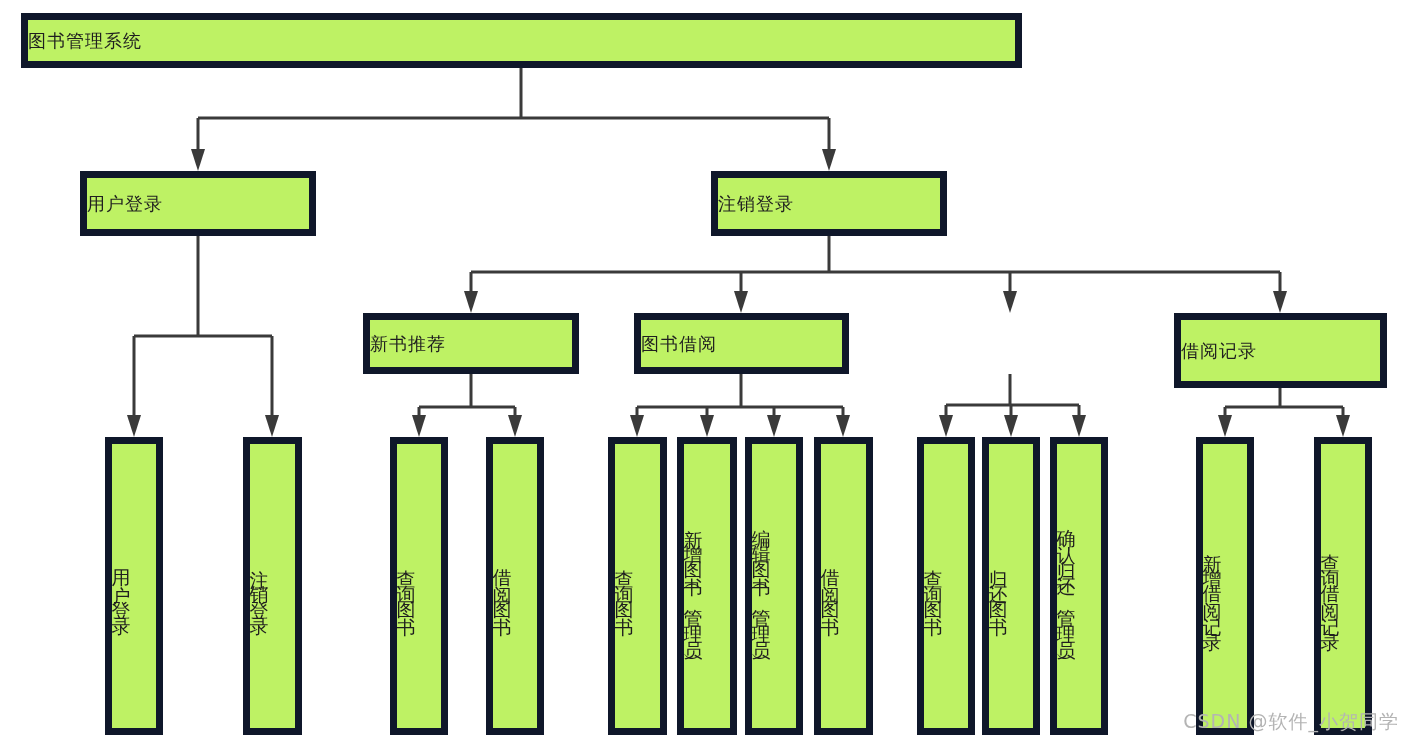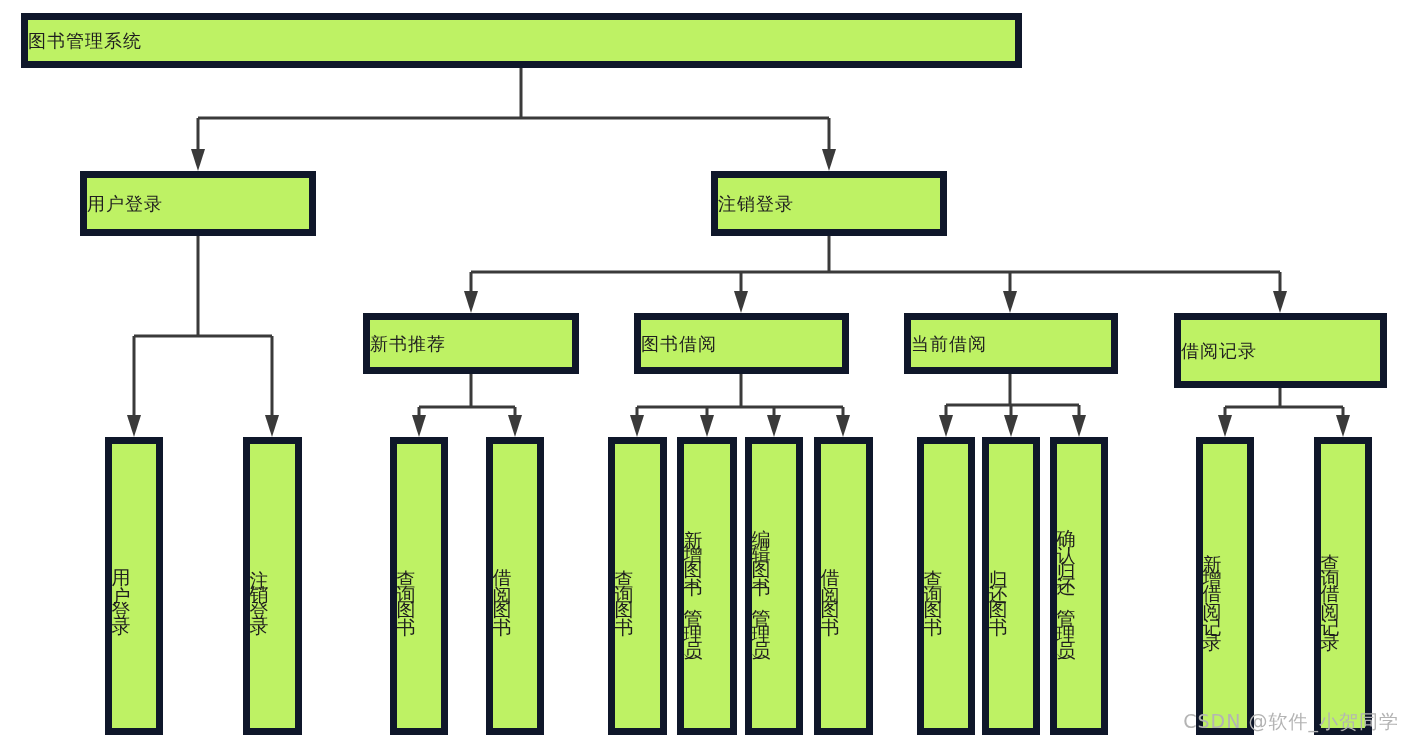--- a/index.html
+++ b/index.html
@@ -104,23 +104,20 @@
   <div class="node" style="left:711px; top:171px; width:236px; height:65px;">
     <span class="h-label">注销登录</span>
   </div>
 
   <div class="node" style="left:363px; top:313px; width:216px; height:61px;">
     <span class="h-label">新书推荐</span>
   </div>
   <div class="node" style="left:634px; top:313px; width:215px; height:61px;">
     <span class="h-label">图书借阅</span>
   </div>
-  <div class="node" style="left:904px; top:313px; width:214px; height:61px;">
-    <span class="h-label">当前借阅</span>
-  </div>
   <div class="node" style="left:1174px; top:313px; width:213px; height:75px;">
     <span class="h-label">借阅记录</span>
   </div>
 
   <div class="node leaf" style="left:105px; top:437px; width:58px; height:298px;">
     <span class="v-label">用户登录</span>
   </div>
   <div class="node leaf" style="left:243px; top:437px; width:59px; height:298px;">
     <span class="v-label">注销登录</span>
   </div>

